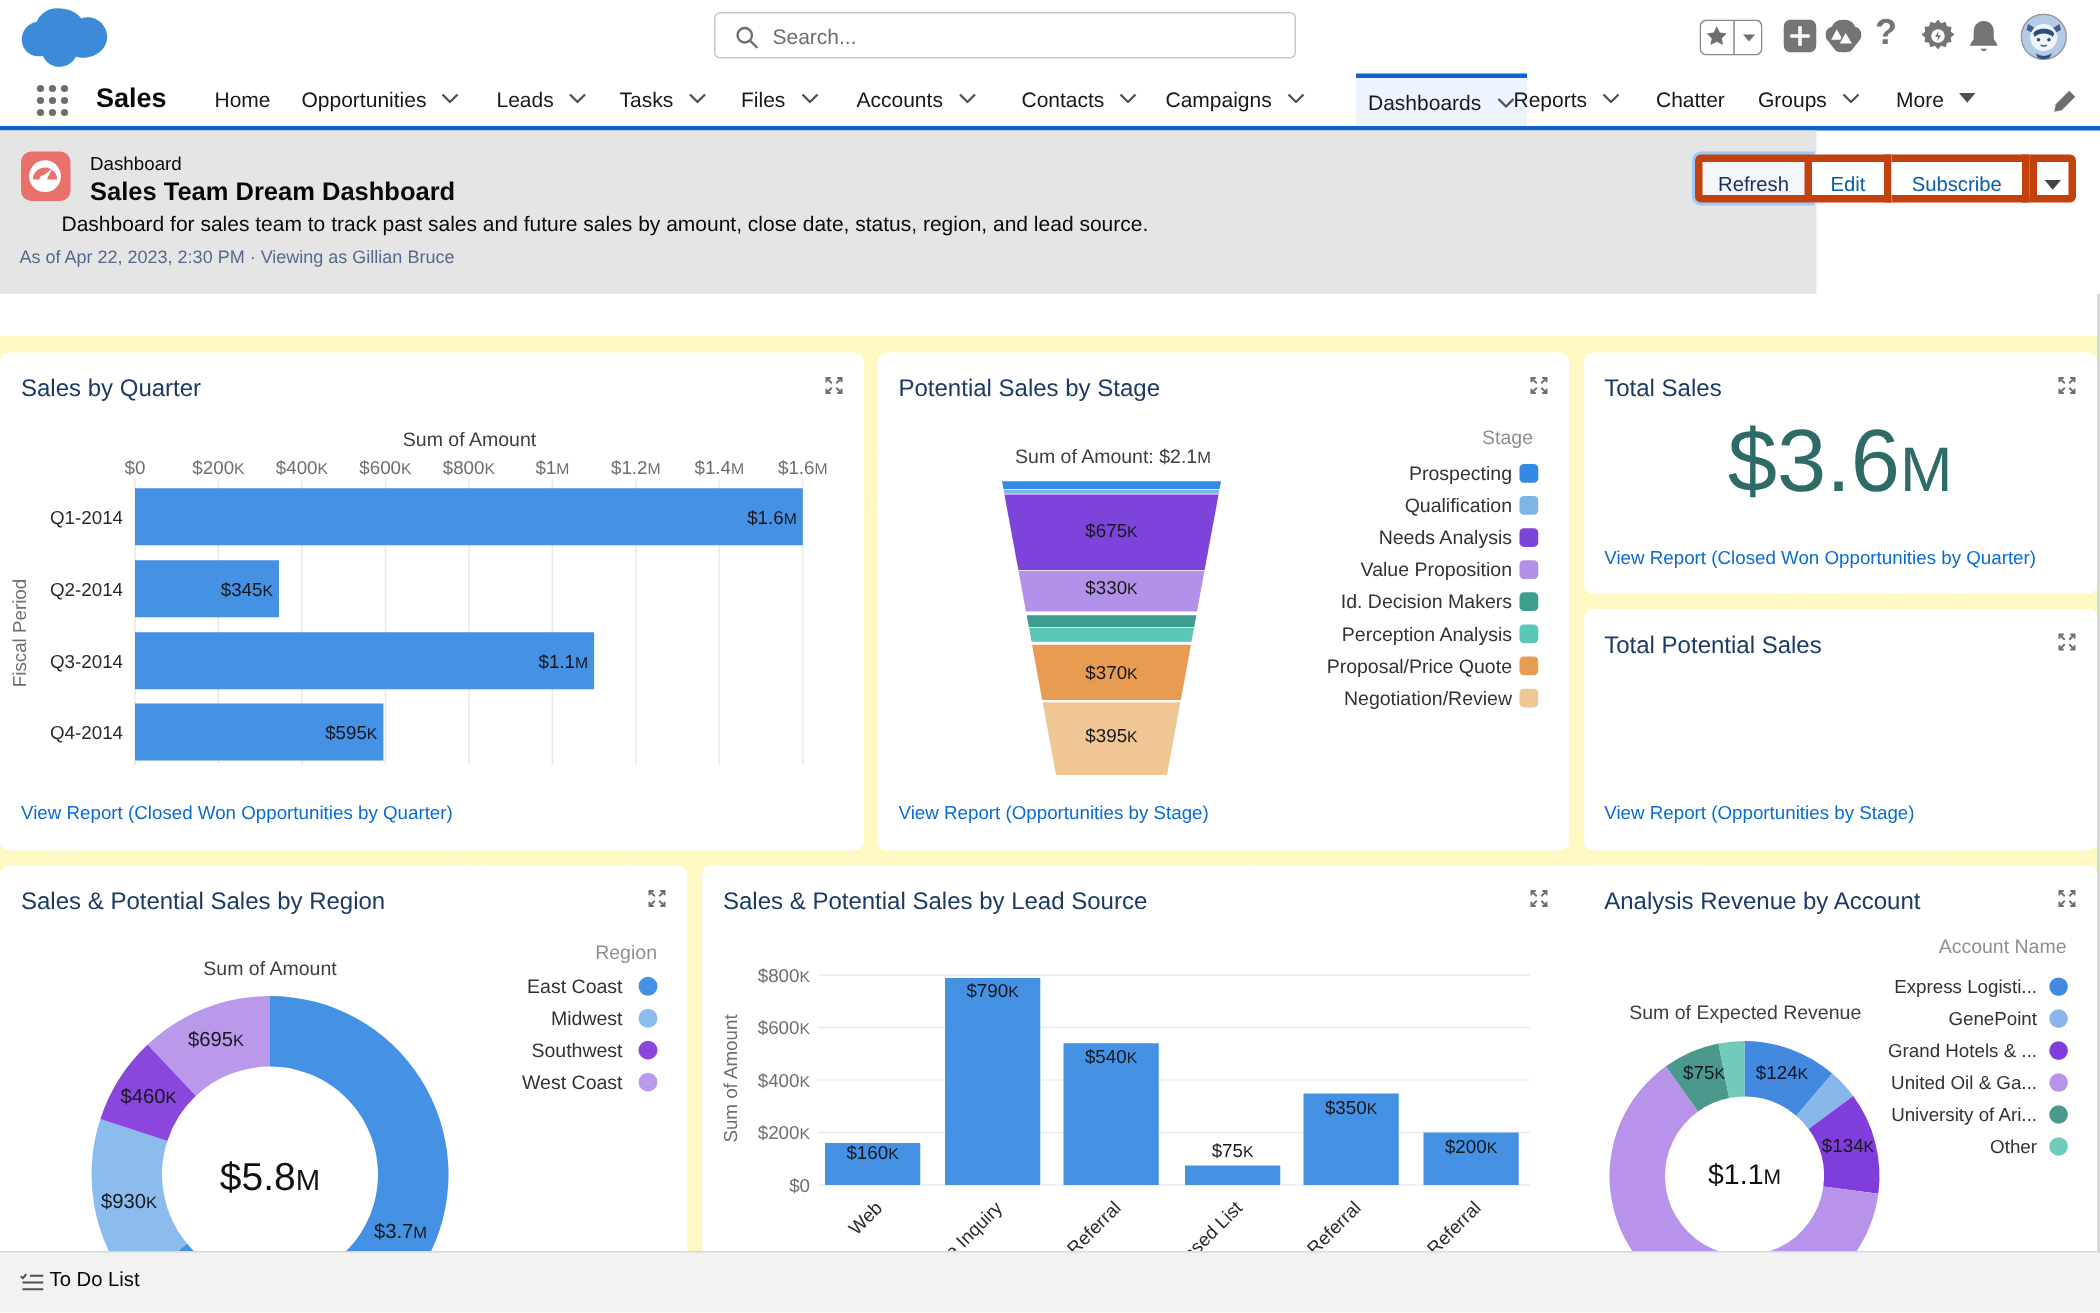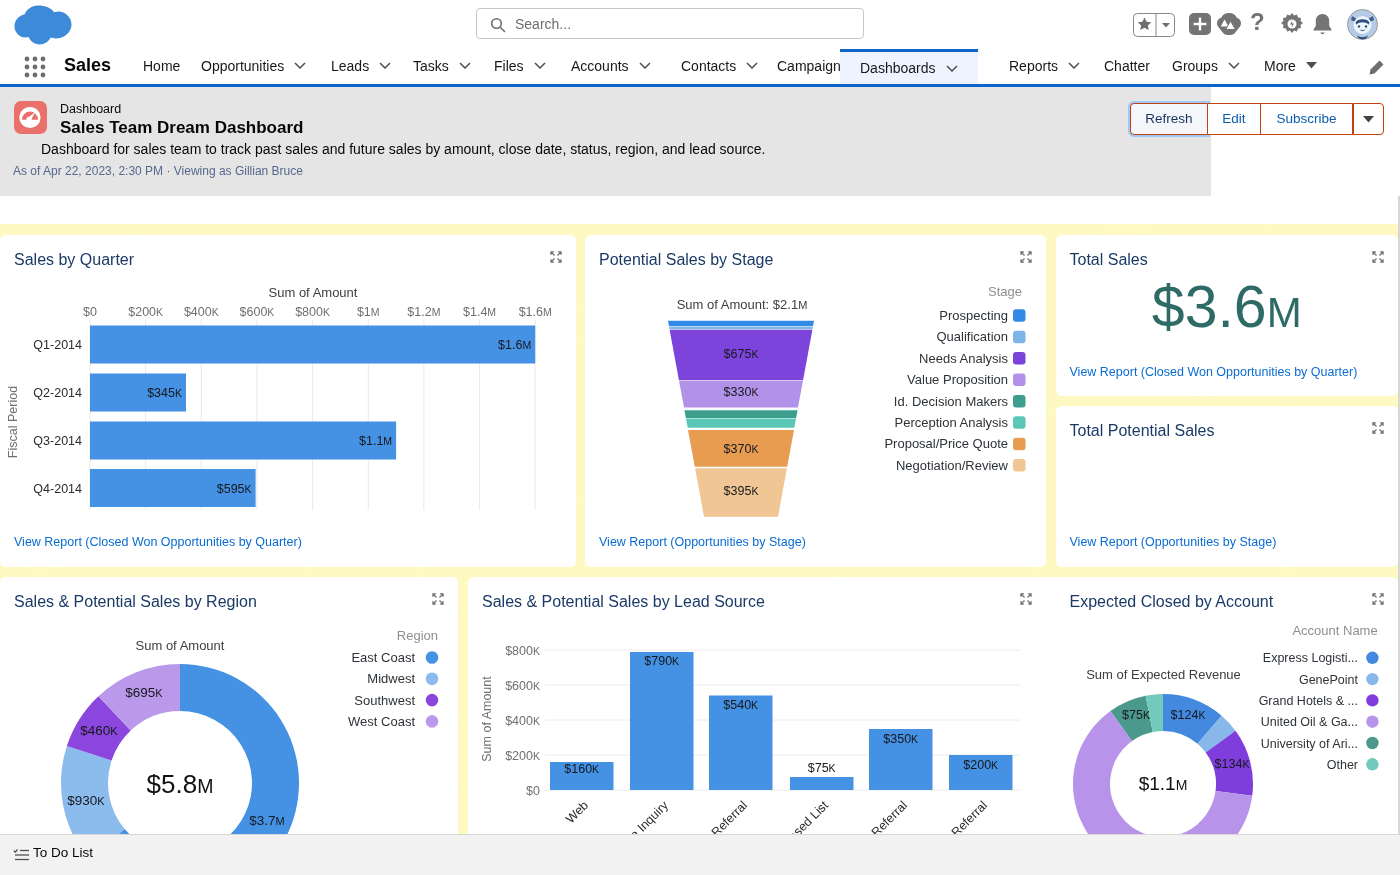--- a/index.html
+++ b/index.html
@@ -27,21 +27,21 @@
 
 
 #phead { position:absolute; left:0; top:87px; width:1211px; height:109px; background:#e5e5e5; }
 #dbicon { position:absolute; left:14px; top:14px; width:33px; height:33px; border-radius:7px;
   background:#ea706b; }
 #phead .lbl { position:absolute; left:60px; top:15px; font-size:12.5px; color:#080707; }
 #phead .title { position:absolute; left:60px; top:31px; font-size:17px; font-weight:700; color:#080707; }
 #phead .desc { position:absolute; left:13px; top:54px; font-size:14px; color:#080707;margin-left:28px; }
 #phead .asof { position:absolute; left:13px; top:77px; font-size:12px; color:#54698d; }
 .btngrp { position:absolute; top:16px; height:32px; font-size:13.5px; }
-.btn { position:absolute; top:0; height:32px; background:#fff; border:1px solid #c2410c;
+.btn { position:absolute; top:0; height:32px; background:#fff; border:5px solid #c2410c;
   color:#0b5cab; text-align:center; line-height:30px; }
 .btn.first { border-radius:4px 0 0 4px; }
 .btn.last { border-radius:0 4px 4px 0; }
 
 
 #dash { position:absolute; left:0; top:196px; width:1400px; height:638px; background:#fef9c3;margin-top:28px; }
 .card { position:absolute; background:#fff; border-radius:6px; overflow:hidden; }
 .ctitle { position:absolute; left:14px; top:16px; font-size:16px; color:#1b3a66; }
 .clink { position:absolute; left:14px; font-size:12.5px; color:#0a6cd2; }
 .expand { position:absolute; top:16px; width:12px; height:12px; }
@@ -143,21 +143,21 @@
           </svg></div>
         <div class="tab" style="left:571px;">Accounts<svg class="caret" width="12" height="7" viewBox="0 0 12 7">
             <path d="M1 1 l5 5 5-5" stroke="#514f4d" stroke-width="1.5" fill="none"></path>
           </svg></div>
         <div class="tab" style="left:681px;">Contacts<svg class="caret" width="12" height="7" viewBox="0 0 12 7">
             <path d="M1 1 l5 5 5-5" stroke="#514f4d" stroke-width="1.5" fill="none"></path>
           </svg></div>
         <div class="tab" style="left:777px;">Campaigns<svg class="caret" width="12" height="7" viewBox="0 0 12 7">
             <path d="M1 1 l5 5 5-5" stroke="#514f4d" stroke-width="1.5" fill="none"></path>
           </svg></div>
-        <div class="tab active" style="left:840px;padding:0 20px;">Dashboards<svg class="caret" width="12" height="7" viewBox="0 0 12 7">
+        <div class="tab active" style="left:904px;padding:0 8px;">Dashboards<svg class="caret" width="12" height="7" viewBox="0 0 12 7">
             <path d="M1 1 l5 5 5-5" stroke="#514f4d" stroke-width="1.5" fill="none"></path>
           </svg></div>
         <div class="tab" style="left:1009px;">Reports<svg class="caret" width="12" height="7" viewBox="0 0 12 7">
             <path d="M1 1 l5 5 5-5" stroke="#514f4d" stroke-width="1.5" fill="none"></path>
           </svg></div>
         <div class="tab" style="left:1104px;">Chatter</div>
         <div class="tab" style="left:1172px;">Groups<svg class="caret" width="12" height="7" viewBox="0 0 12 7">
             <path d="M1 1 l5 5 5-5" stroke="#514f4d" stroke-width="1.5" fill="none"></path>
           </svg></div>
         <div class="tab" style="left:1264px;">More<svg class="caret" width="11" height="7" viewBox="0 0 11 7">
@@ -470,21 +470,21 @@
             <text transform="rotate(-45 361 229)" x="361" y="229" text-anchor="end" font-size="12.5" fill="#2b2b2b">Purchased List</text>
             <rect x="401" y="152" width="63.5" height="61" fill="#4591e3"></rect>
             <text x="432.7" y="165.5" text-anchor="middle" font-size="12.5" fill="#16181d"><tspan font-size="12.5">$350</tspan><tspan font-size="10.5">K</tspan></text>
             <text transform="rotate(-45 440 229)" x="440" y="229" text-anchor="end" font-size="12.5" fill="#2b2b2b">Employee Referral</text>
             <rect x="481" y="178" width="63.5" height="35" fill="#4591e3"></rect>
             <text x="512.7" y="191.5" text-anchor="middle" font-size="12.5" fill="#16181d"><tspan font-size="12.5">$200</tspan><tspan font-size="10.5">K</tspan></text>
             <text transform="rotate(-45 520 229)" x="520" y="229" text-anchor="end" font-size="12.5" fill="#2b2b2b">External Referral</text>
           </svg></div>
       </div>
     <div class="card" id="c7" style="left:1055.5px;top:353px;width:342.5px;height:285px">
-        <div class="ctitle">Expected Closed by Account</div>
+        <div class="ctitle">Analysis Revenue by Account</div>
         <svg class="expand" style="left:316.5px" width="12.5" height="12.5" viewBox="0 0 12.5 12.5">
   <g stroke="#706e6b" stroke-width="1.3" fill="none">
   <path d="M1,4 V1 H4 M1.2,1.2 L4.7,4.7"></path>
   <path d="M8.5,1 H11.5 V4 M11.3,1.2 L7.8,4.7"></path>
   <path d="M11.5,8.5 V11.5 H8.5 M11.3,11.3 L7.8,7.8"></path>
   <path d="M4,11.5 H1 V8.5 M1.2,11.3 L4.7,7.8"></path>
           </g>
         </svg>
   <div style="position:absolute;left:0;top:0"><svg width="342" height="285" font-family="Liberation Sans, sans-serif">
             <text x="107.5" y="102" text-anchor="middle" font-size="13" fill="#3e3e3c">Sum of Expected Revenue</text>

